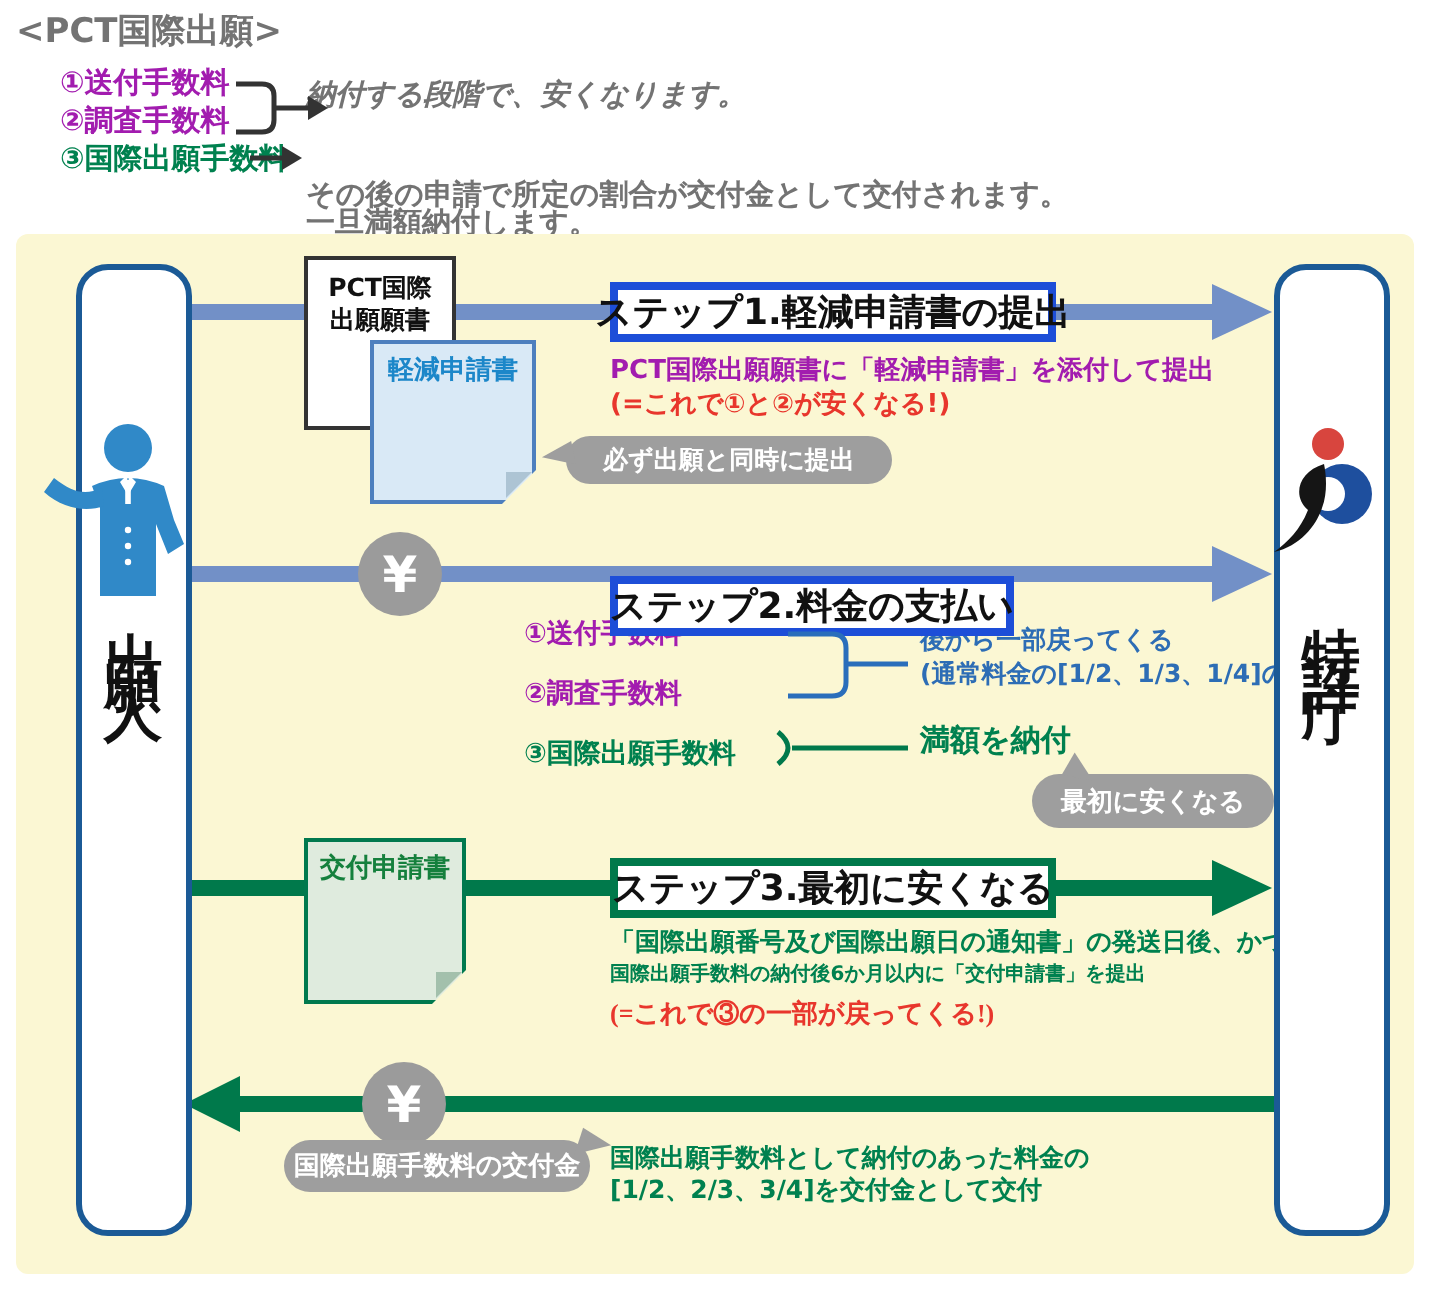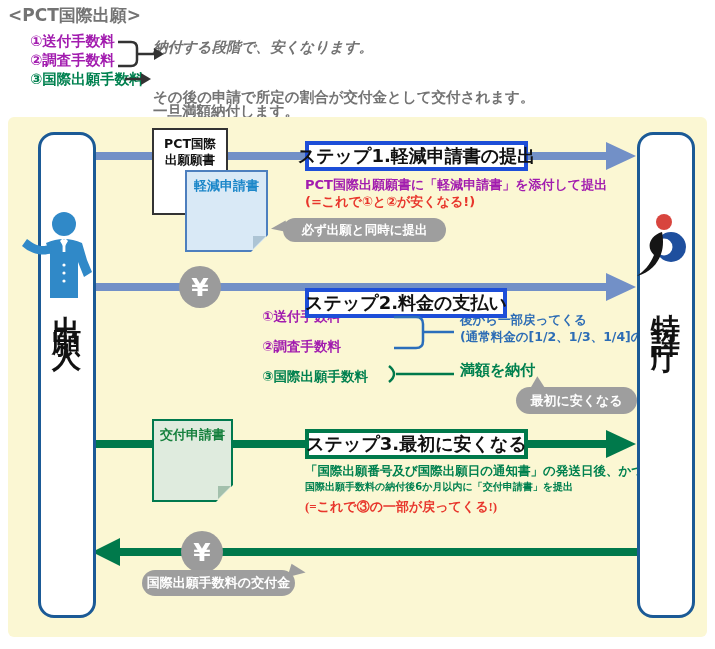--- a/index.html
+++ b/index.html
@@ -126,20 +126,22 @@
   <div class="t green" style="left:460px;top:361px;font-size:15px;">満額を納付</div>
   <div class="bubble" style="left:516px;top:387px;width:121px;height:27px;font-size:13px;">
     <span>最初に安くなる</span>
     <div class="tail" style="left:16px;top:-10px;border-left:4px solid transparent;border-right:12px solid transparent;border-bottom:12px solid #9E9E9E;transform:rotate(12deg);"></div>
   </div>
 
   <div class="t green" style="left:305px;top:463px;font-size:12.5px;">「国際出願番号及び国際出願日の通知書」の発送日後、かつ</div>
   <div class="t green" style="left:305px;top:480px;font-size:10px;">国際出願手数料の納付後6か月以内に「交付申請書」を提出</div>
   <div class="t red" style="left:305px;top:498px;font-size:13px;font-family:Liberation Serif, serif;">(=これで③の一部が戻ってくる!)</div>
 
+  <div class="t green" style="left:305px;top:571px;font-size:12.5px;">国際出願手数料として納付のあった料金の</div>
+  <div class="t green" style="left:305px;top:587px;font-size:12.5px;">[1/2、2/3、3/4]を交付金として交付</div>
   <div class="bubble" style="left:142px;top:570px;width:153px;height:26px;font-size:13px;">
     <span>国際出願手数料の交付金</span>
     <div class="tail" style="right:-10px;top:-4px;border-top:4px solid transparent;border-bottom:10px solid transparent;border-left:16px solid #9E9E9E;transform:rotate(18deg);"></div>
   </div>
 
   <div class="bar" style="left:38px;"></div>
   <div class="bar" style="left:637px;"></div>
 
   <div class="bar-label-wrap" style="left:38px;top:292px;">
     <span class="bar-label">出願人</span>

